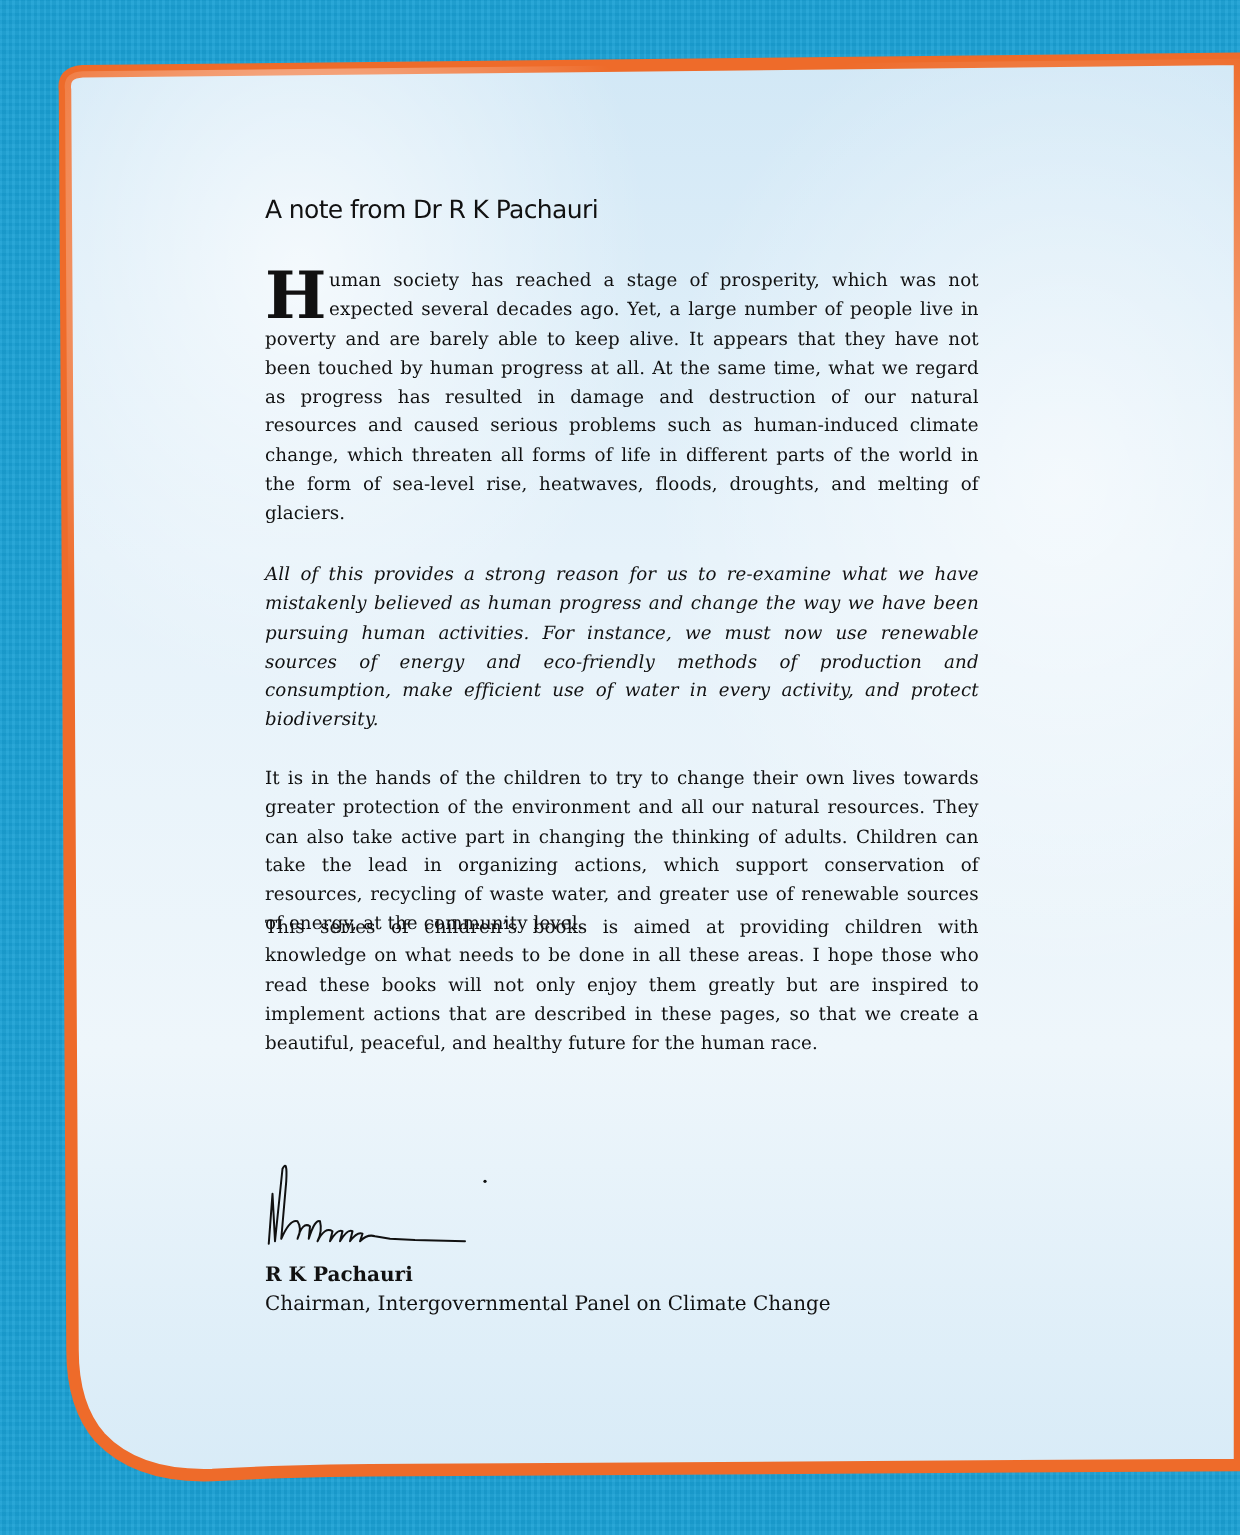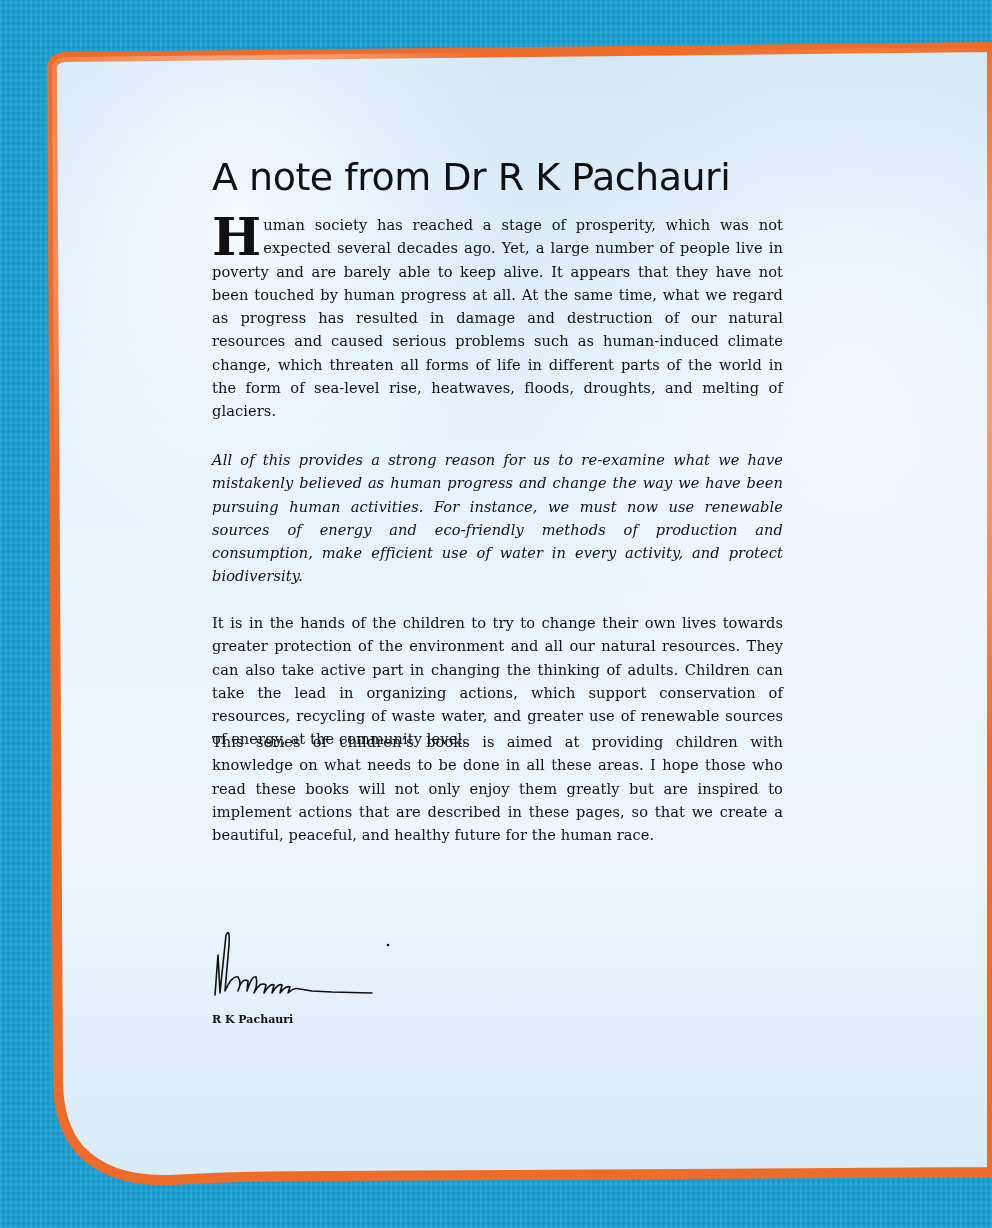--- a/index.html
+++ b/index.html
@@ -11,35 +11,35 @@
       repeating-linear-gradient(0deg, rgba(255,255,255,0.03) 0 3px, rgba(0,0,0,0.02) 3px 6px);
   }
   .frame-svg { position:absolute; left:0; top:0; }
   .content {
     position:absolute; left:212px; top:0; width:571px;
     font-family:"DejaVu Serif", serif; color:#111;
   }
   .title {
     position:absolute; top:155px; left:0; margin:0;
     font-family:"DejaVu Sans", sans-serif; font-weight:normal;
-    font-size:38px; letter-spacing:-0.5px; color:#111; white-space:nowrap;
+    font-size:20px; letter-spacing:-0.5px; color:#111; white-space:nowrap;
   }
   .para {
     position:absolute; left:0; width:571px; margin:0;
     font-size:14.6px; line-height:23.3px; text-align:justify;
     letter-spacing:0.1px;
   }
   .dropcap {
     float:left; font-size:52px; line-height:40px; font-weight:bold;
     margin:4px 2px 0 0; font-family:"DejaVu Serif", serif;
   }
   .sig { position:absolute; left:0; top:925px; }
   .sig-block {
     position:absolute; left:0; top:1008px;
-    font-size:11px; line-height:23.3px; white-space:nowrap;
+    font-size:16px; line-height:23.3px; white-space:nowrap;
   }
   .sig-name { font-weight:bold; }
 </style>
 </head>
 <body>
 
 <svg class="frame-svg" width="992" height="1228" viewBox="0 0 992 1228">
   <defs>
     <linearGradient id="sky" x1="0" y1="0" x2="0" y2="1">
       <stop offset="0" stop-color="#d2e8f6"></stop>
@@ -72,14 +72,15 @@
 
   <p class="para" style="top:730px;">This series of children’s books is aimed at providing children with knowledge on what needs to be done in all these areas. I hope those who read these books will not only enjoy them greatly but are inspired to implement actions that are described in these pages, so that we create a beautiful, peaceful, and healthy future for the human race.</p>
 
   <svg class="sig" width="180" height="80" viewBox="0 0 180 80">
     <path d="M3 70 L6 30 L8 68 M8 68 L14 10 Q18 2 17 20 L13 66 Q20 50 26 52 Q30 58 26 66 Q30 52 36 56 L35 66 Q40 50 44 52 Q46 60 42 68 Q48 56 54 60 L52 68 Q58 58 62 60 L60 68 Q66 58 70 60 L68 68 Q74 60 78 62 L76 68 Q82 62 88 64 L100 66 L120 67 L160 68" fill="none" stroke="#111" stroke-width="1.6" stroke-linecap="round" stroke-linejoin="round"></path>
     <circle cx="176" cy="20" r="1.3" fill="#111"></circle>
   </svg>
 
   <div class="sig-block">
     <div class="sig-name">R K Pachauri</div>
+    <div>Chairman, Intergovernmental Panel on Climate Change</div>
   </div>
 </div>
 
 </body></html>

